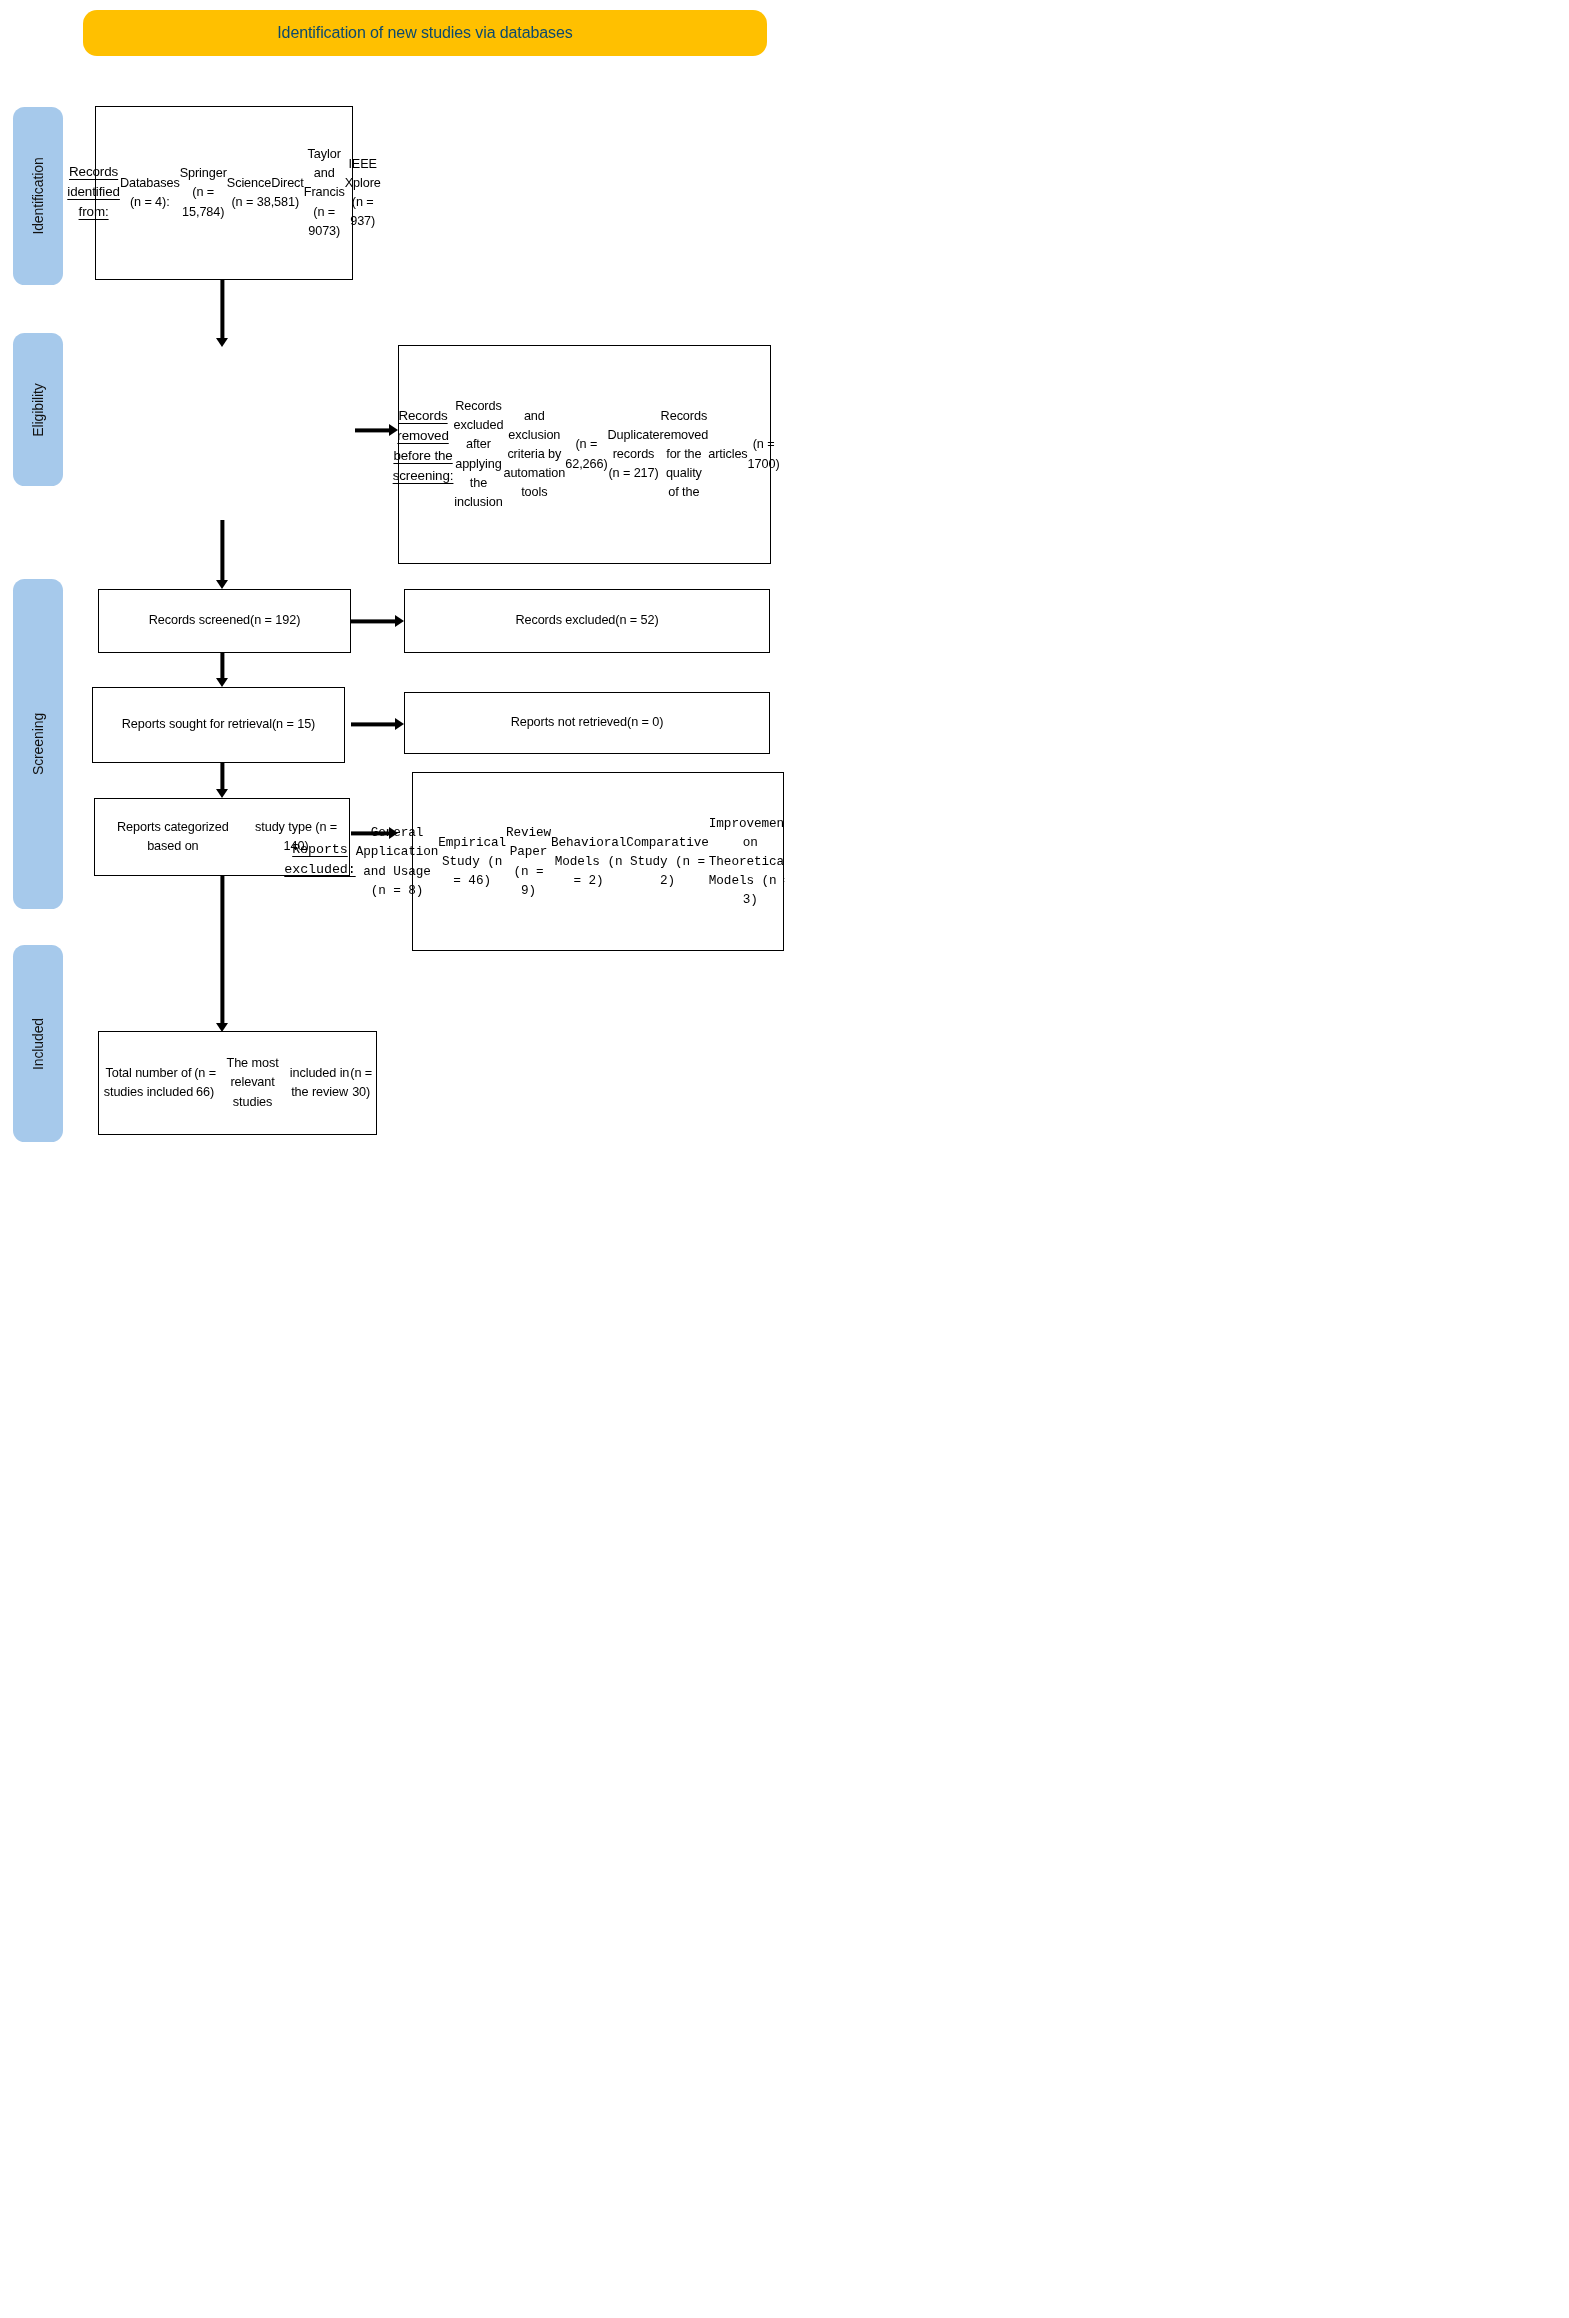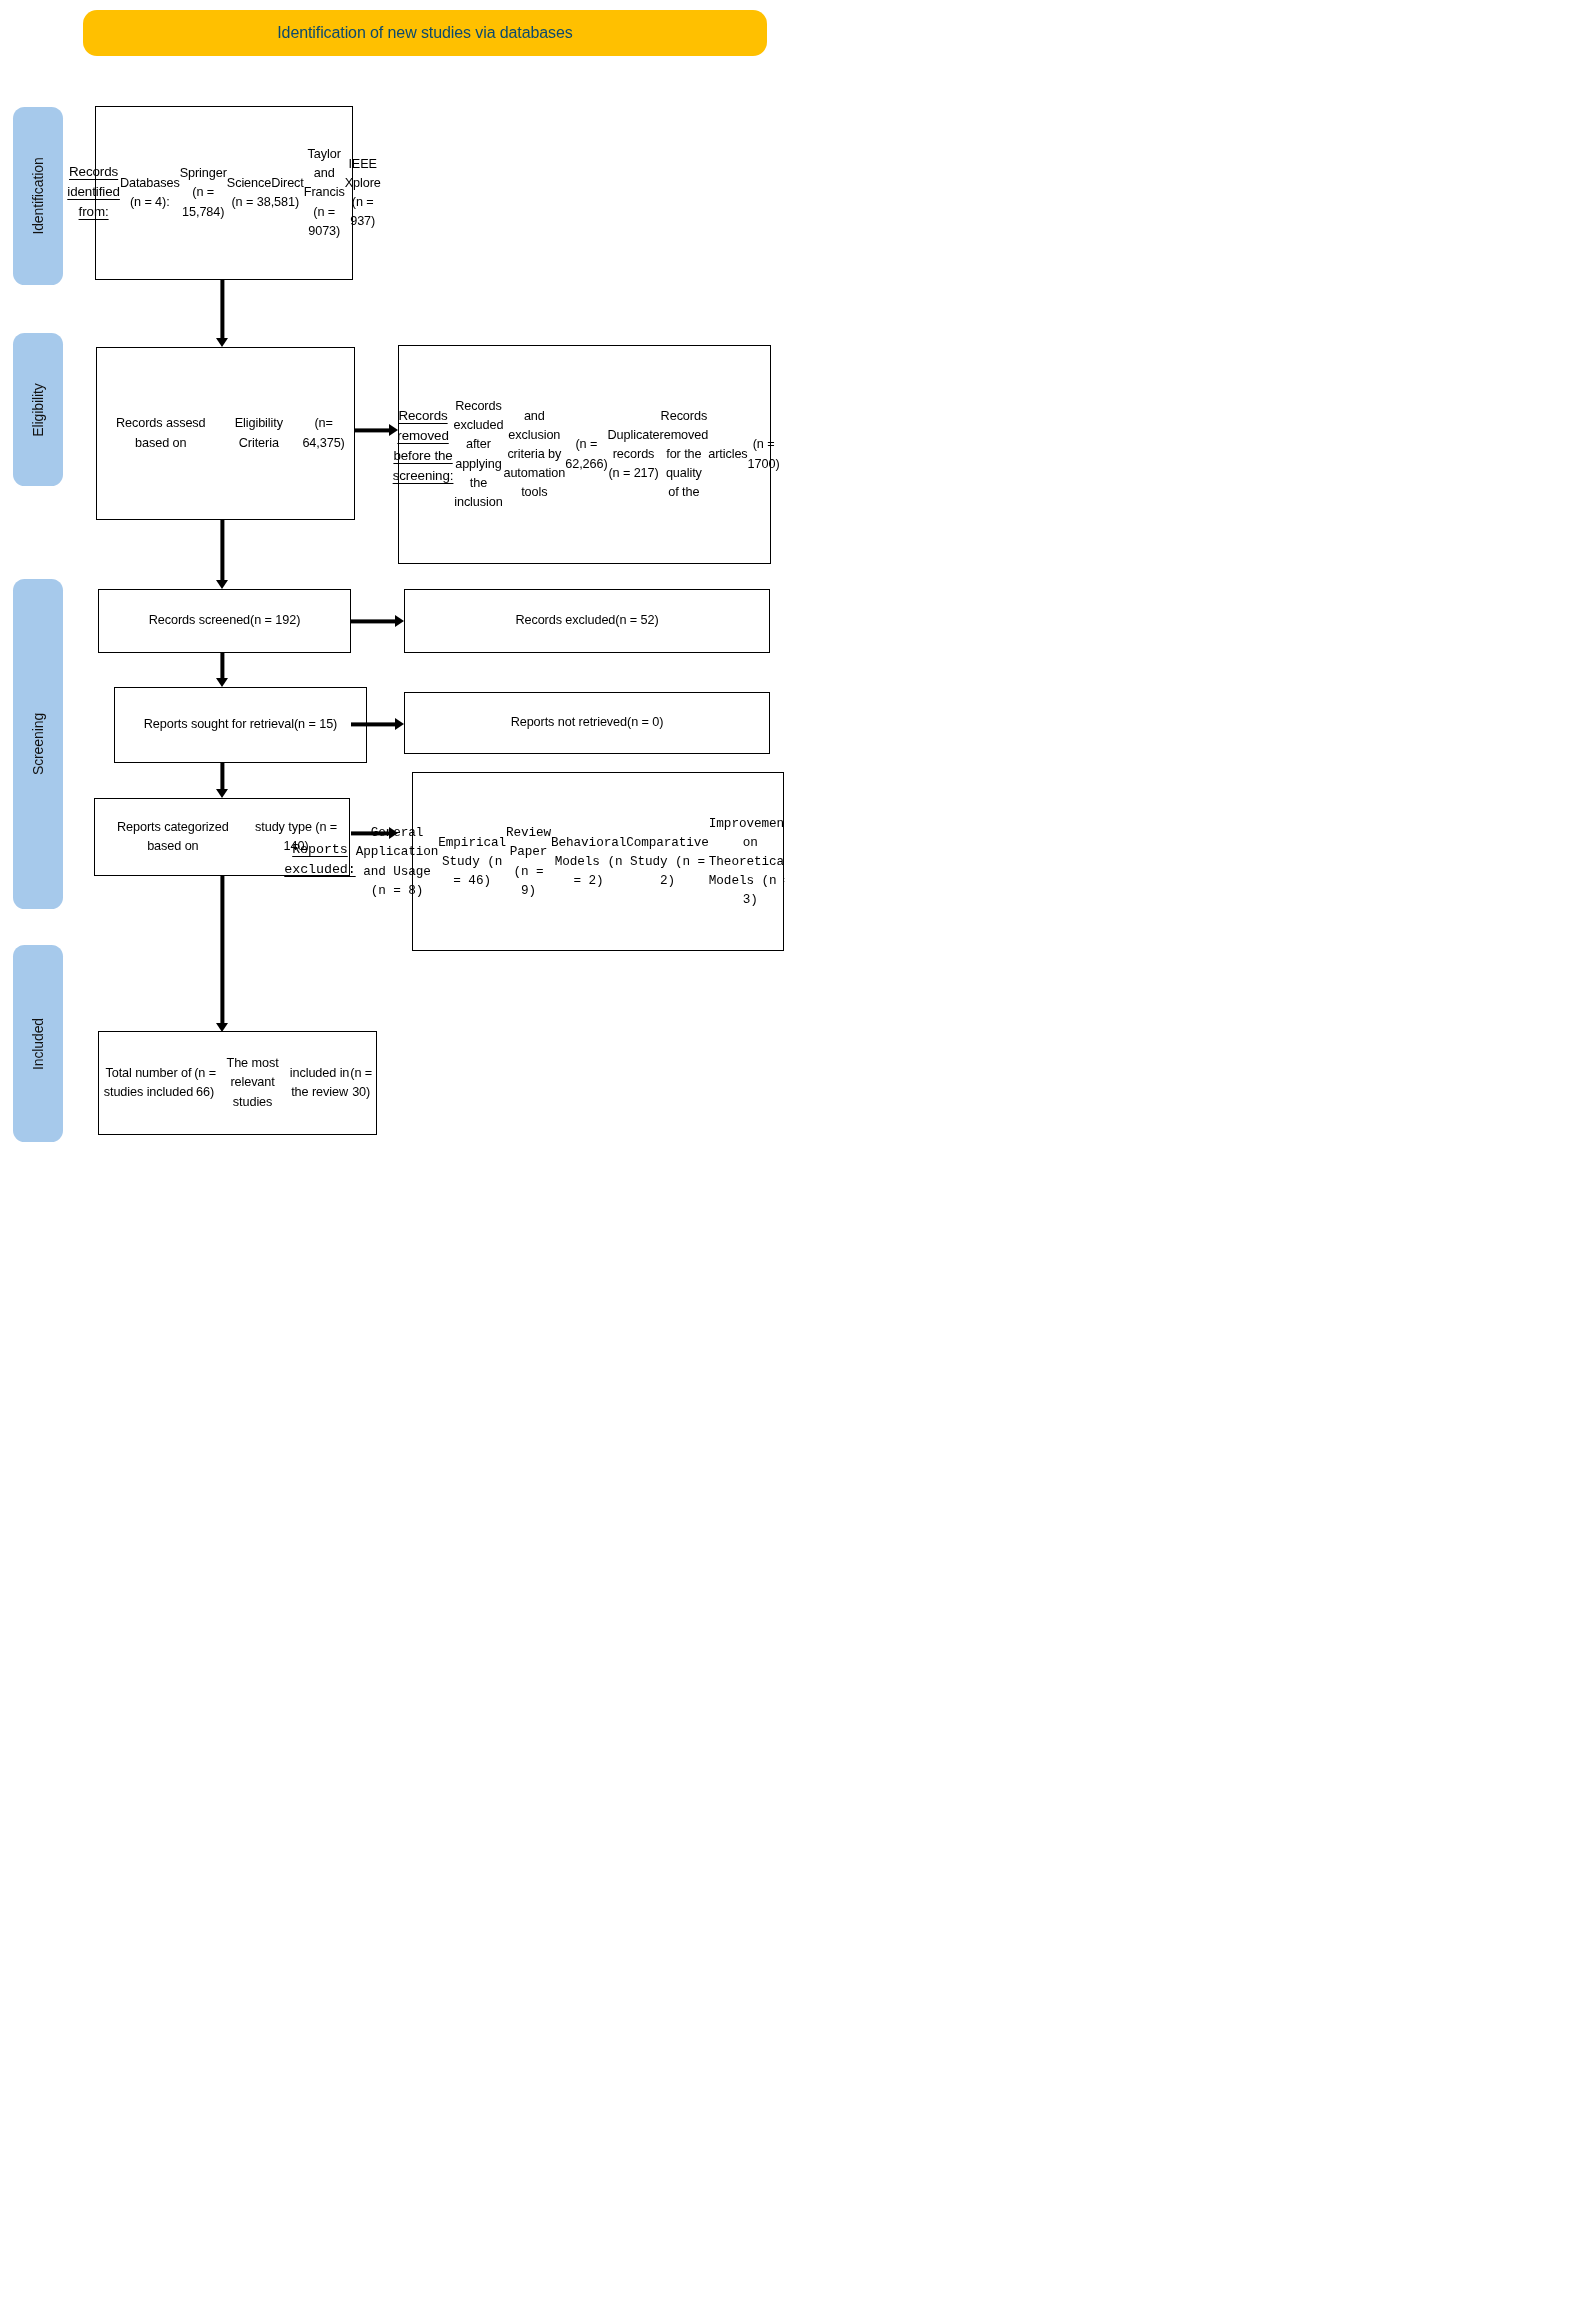--- a/index.html
+++ b/index.html
@@ -113,25 +113,20 @@
 
   <div class="fbox" style="left:95px;top:106px;width:258px;height:174px;">
     <div class="heading hd-gap-sm">Records identified from:</div>
     <div class="line">Databases (n = 4):</div>
     <div class="line">Springer (n = 15,784)</div>
     <div class="line">ScienceDirect (n = 38,581)</div>
     <div class="line">Taylor and Francis (n = 9073)</div>
     <div class="line">IEEE Xplore (n = 937)</div>
   </div>
 
-  <div class="fbox" style="left:96px;top:347px;width:259px;height:173px;">
-    <div class="line">Records assesd based on</div>
-    <div class="line">Eligibility Criteria</div>
-    <div class="line">(n= 64,375)</div>
-  </div>
 
   <div class="fbox" style="left:398px;top:345px;width:373px;height:219px;padding-left:7px;">
     <div class="heading hd-gap-lg">Records removed before the screening:</div>
     <div class="line">Records excluded after applying the inclusion</div>
     <div class="line">and exclusion criteria by automation tools</div>
     <div class="line">(n = 62,266)</div>
     <div class="line">Duplicate records (n = 217)</div>
     <div class="line">Records removed for the quality of the</div>
     <div class="line">articles</div>
     <div class="line">(n = 1700)</div>
@@ -140,21 +135,21 @@
   <div class="fbox" style="left:98px;top:589px;width:253px;height:64px;">
     <div class="line">Records screened</div>
     <div class="line">(n = 192)</div>
   </div>
 
   <div class="fbox" style="left:404px;top:589px;width:366px;height:64px;">
     <div class="line">Records excluded</div>
     <div class="line">(n = 52)</div>
   </div>
 
-  <div class="fbox" style="left:114px;top:687px;width:253px;height:76px;">
+  <div class="fbox" style="left:92px;top:687px;width:253px;height:76px;">
     <div class="line">Reports sought for retrieval</div>
     <div class="line">(n = 15)</div>
   </div>
 
   <div class="fbox" style="left:404px;top:692px;width:366px;height:62px;">
     <div class="line">Reports not retrieved</div>
     <div class="line">(n = 0)</div>
   </div>
 
   <div class="fbox" style="left:94px;top:798px;width:256px;height:78px;">

